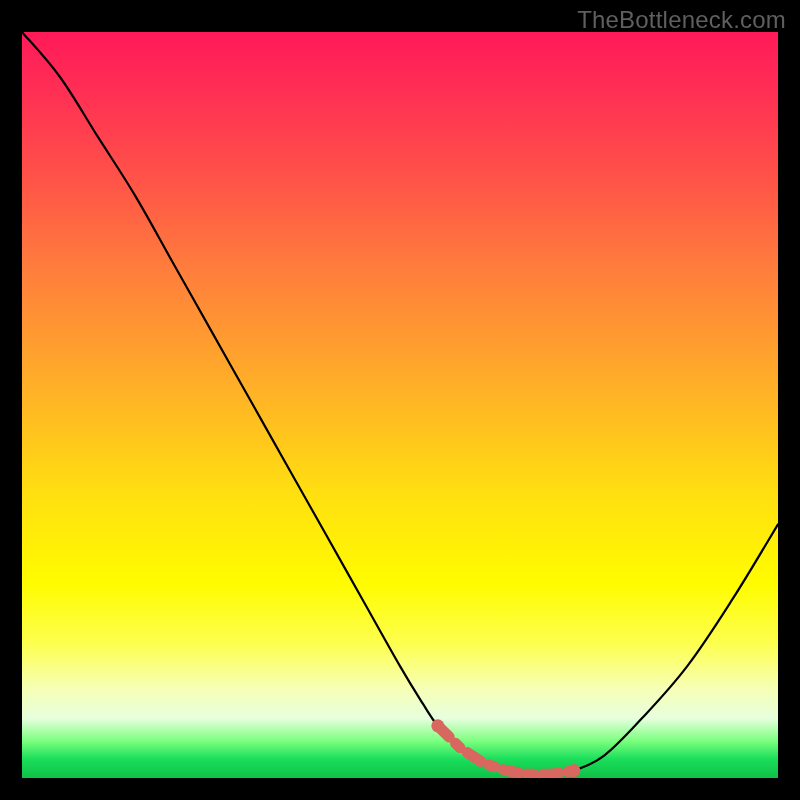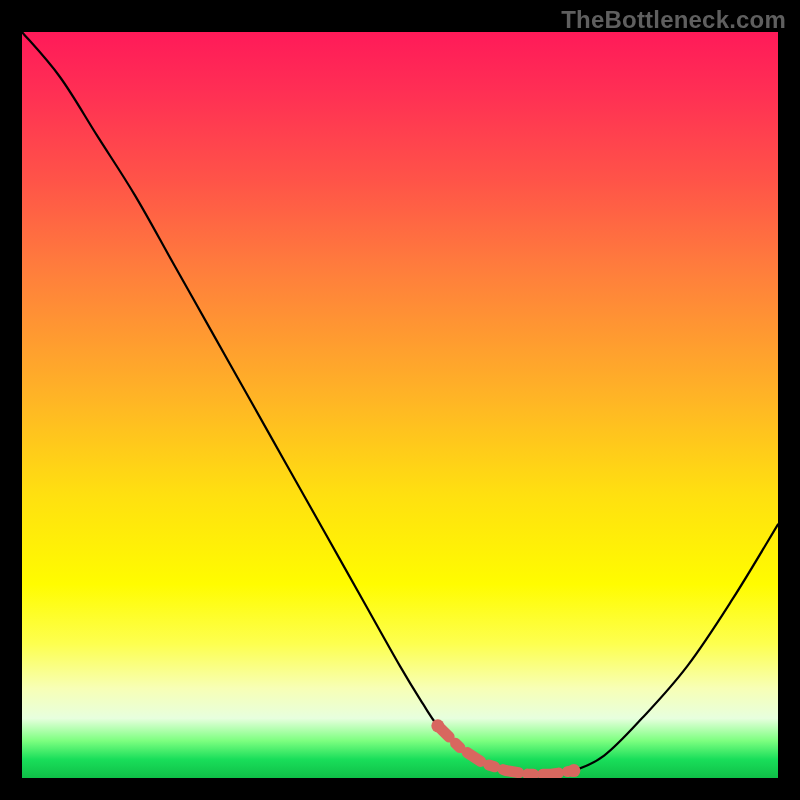--- a/index.html
+++ b/index.html
@@ -16,21 +16,21 @@
     width: 800px;
     height: 800px;
     background: #000;
   }
   .watermark {
     position: absolute;
     top: 6px;
     right: 14px;
     color: #5f5f5f;
     font-size: 24px;
-    font-weight: 700;
+    font-weight: 400;
     letter-spacing: 0.2px;
     z-index: 10;
   }
   .plot {
     position: absolute;
     left: 22px;
     top: 32px;
     width: 756px;
     height: 746px;
   }

